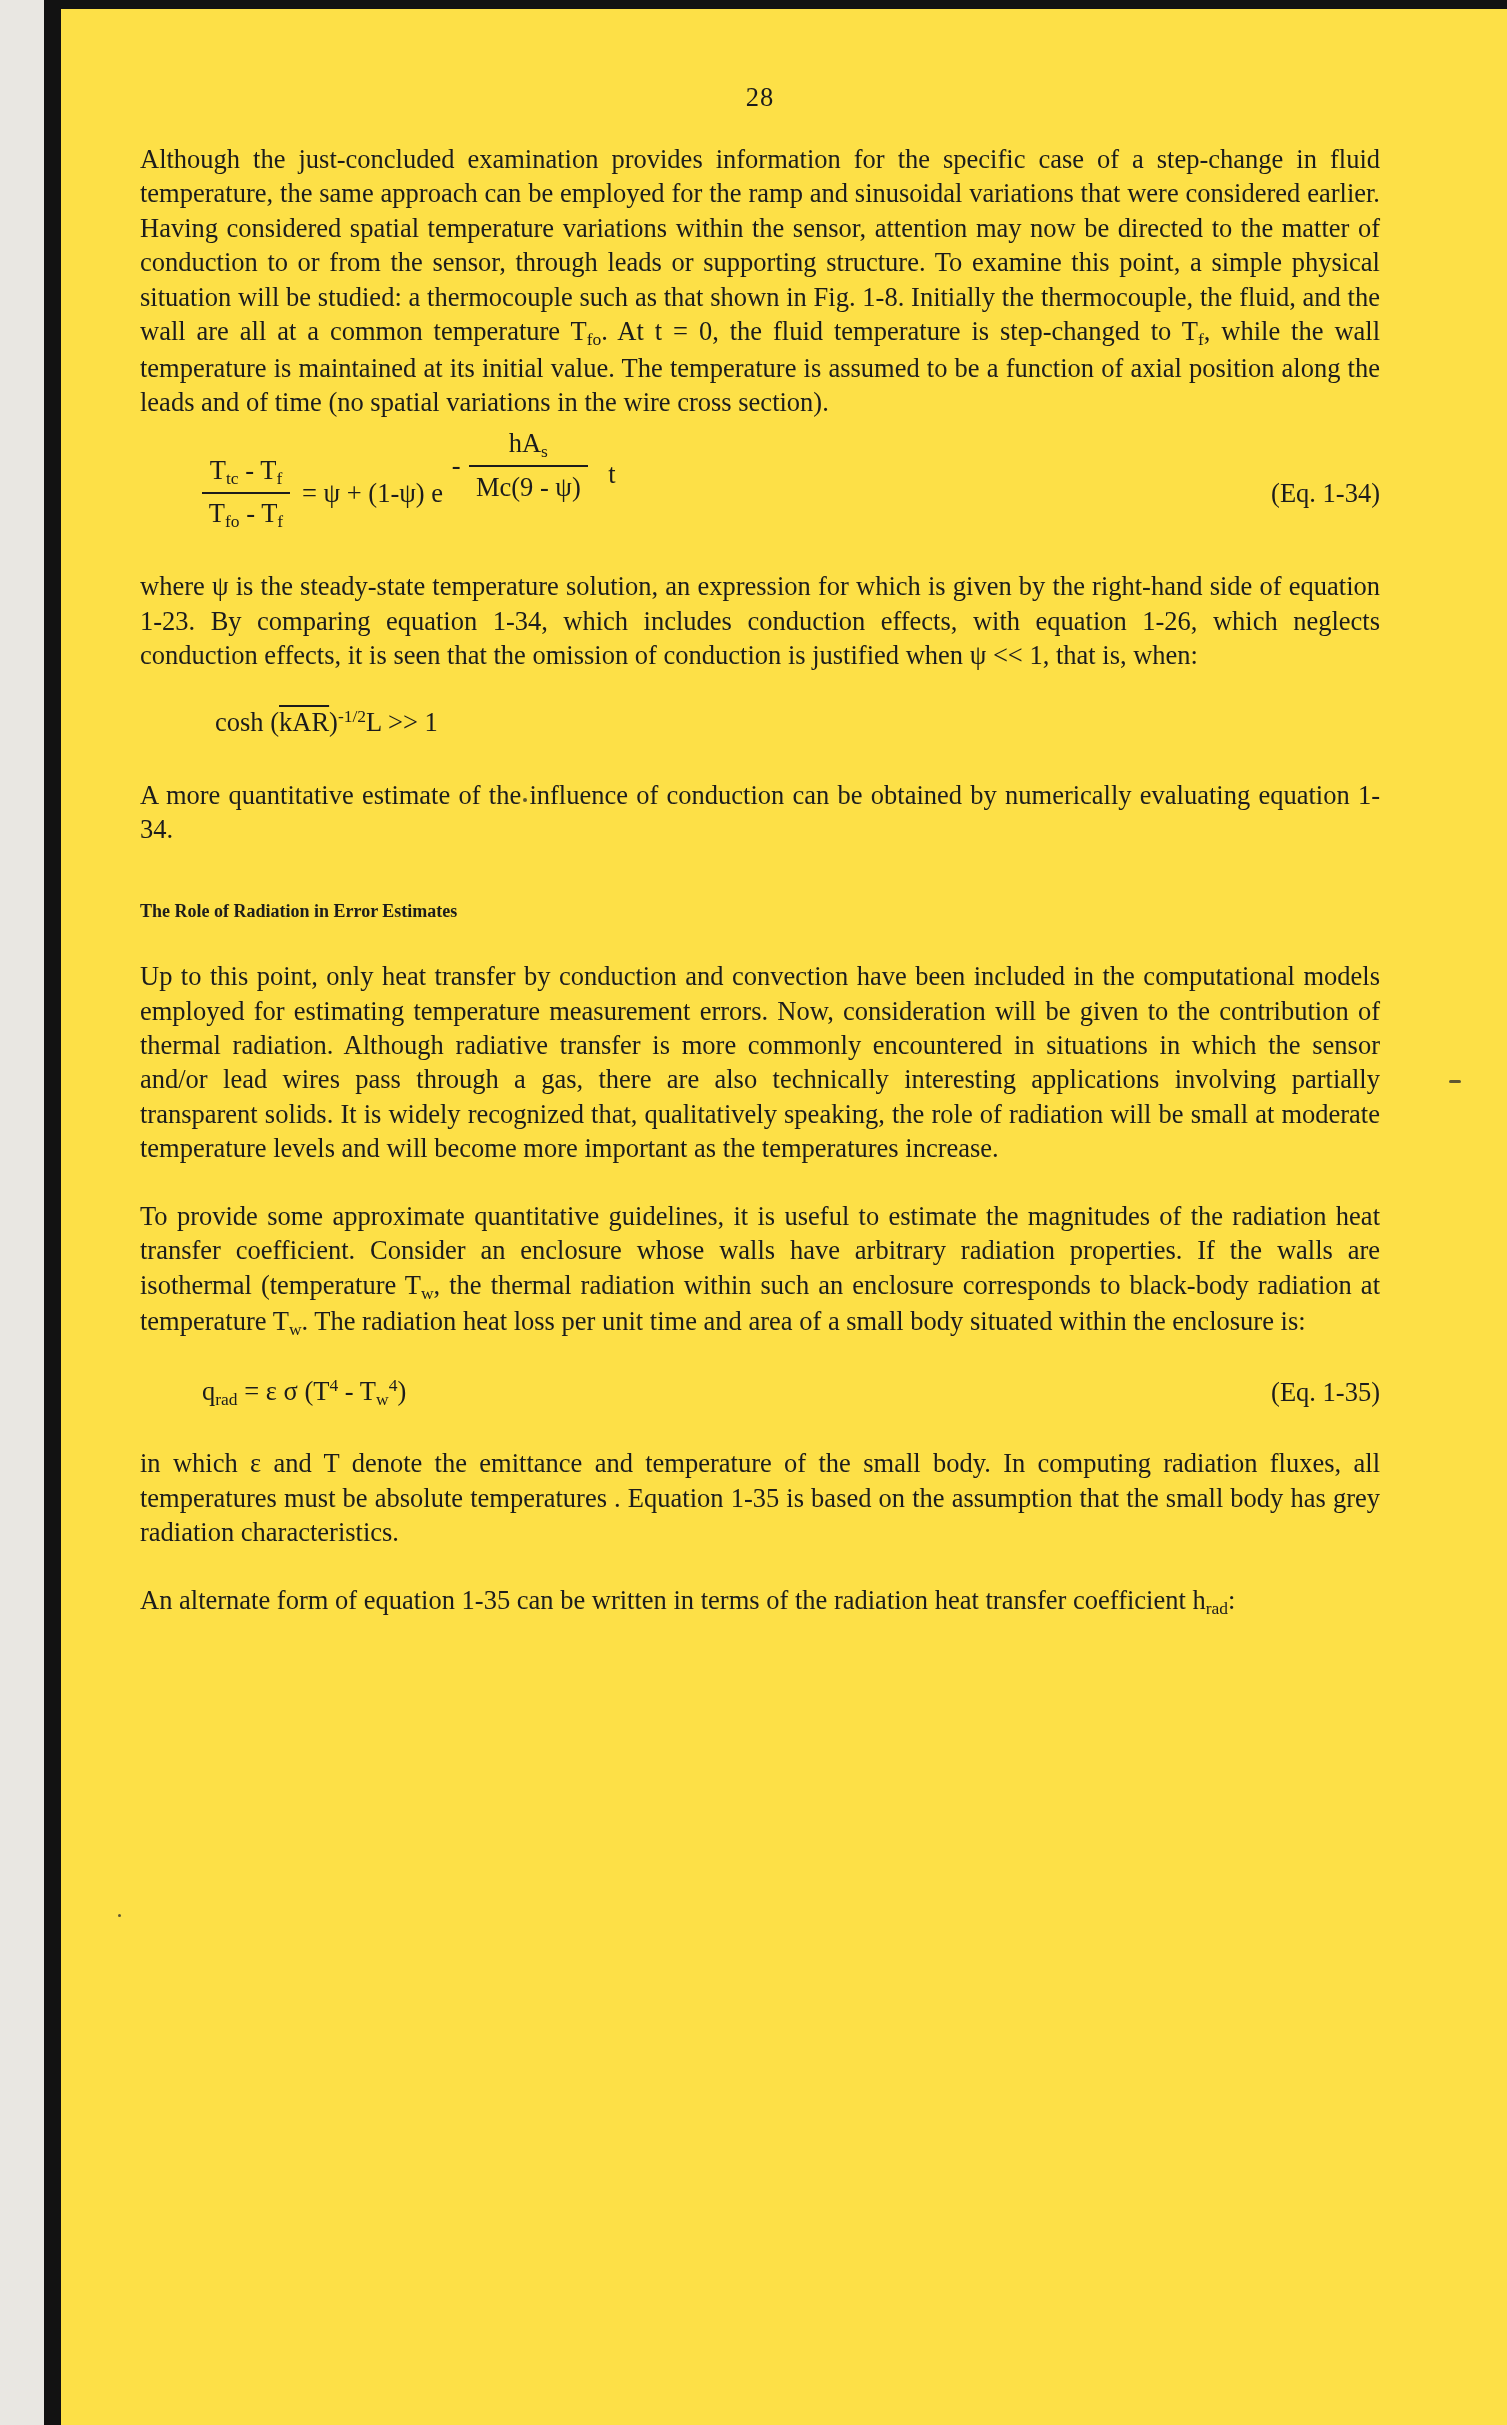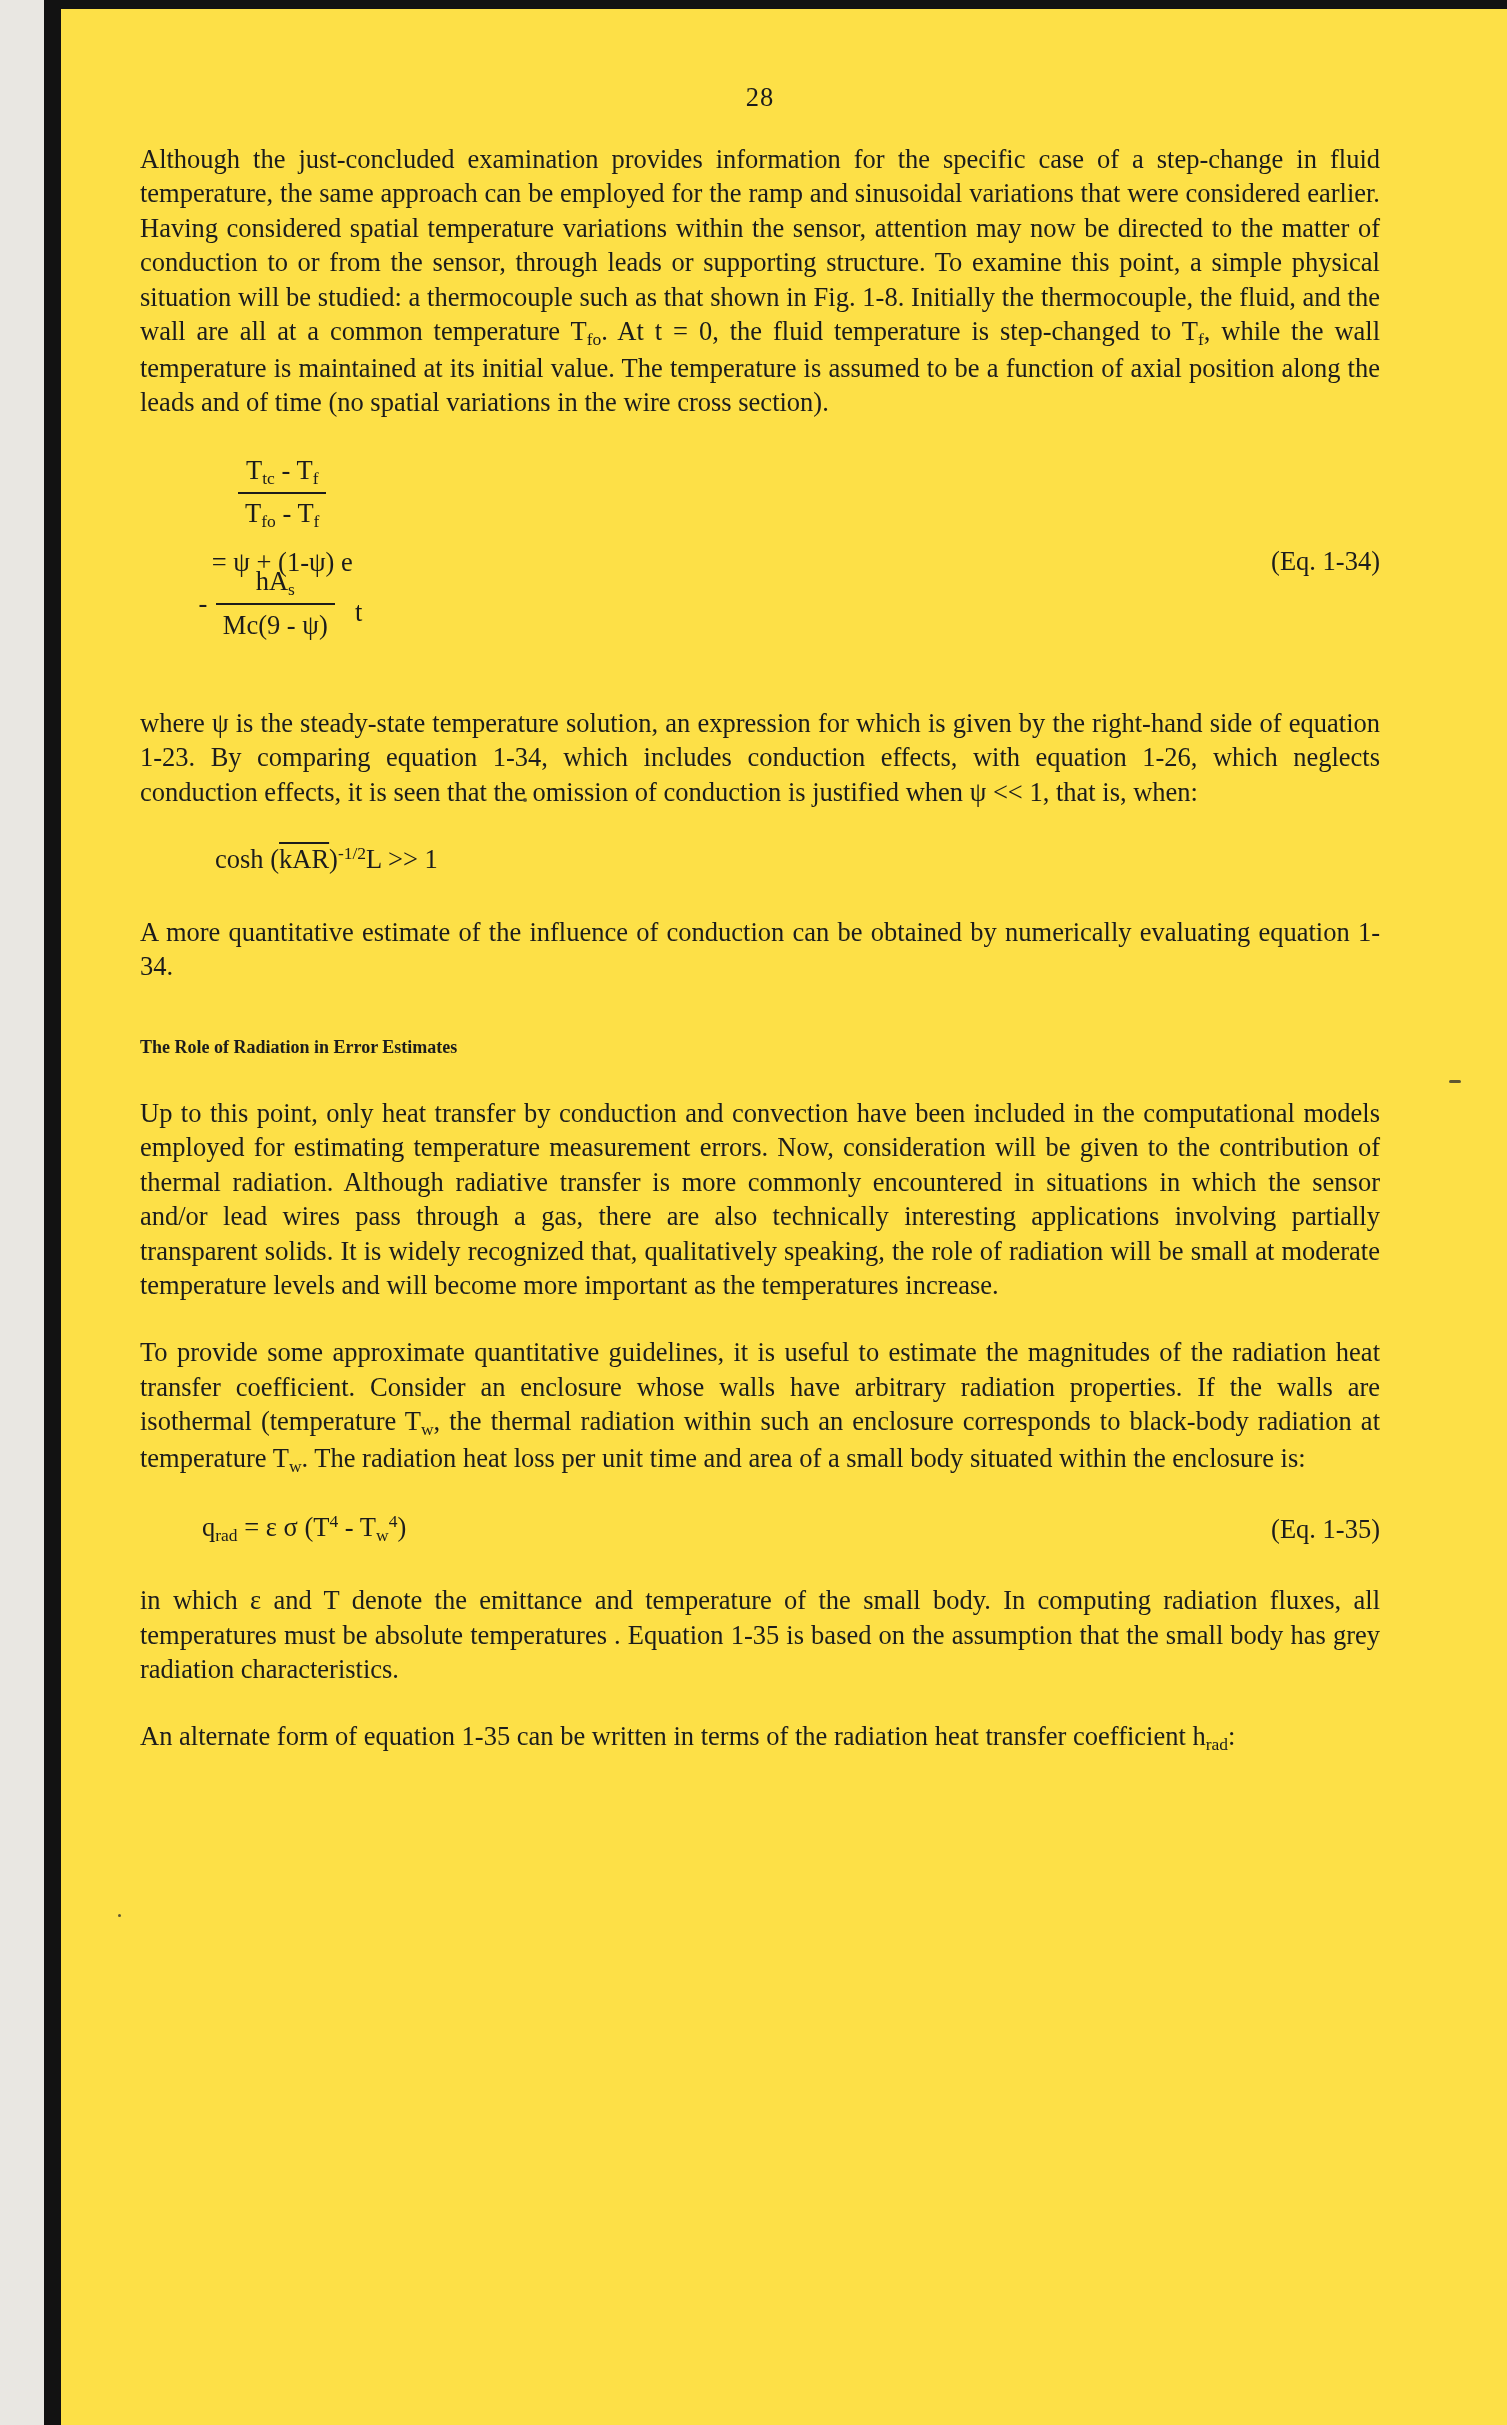--- a/index.html
+++ b/index.html
@@ -79,21 +79,20 @@
     text-align: left;
   }
   .eq .eq-label {
     margin-left: auto;
     white-space: nowrap;
   }
   .eq-row {
     display: inline-flex;
     align-items: center;
     gap: 12px;
-    flex-direction: column;
   }
   .frac {
     display: inline-flex;
     flex-direction: column;
     text-align: center;
   }
   .frac .num { padding: 0 6.8px 2.6px 6.8px; }
   .frac .den { padding: 2.6px 6.8px 0 6.8px; border-top: 2.6px solid #1c1c1c; }
   .expblk {
     display: inline-flex;

